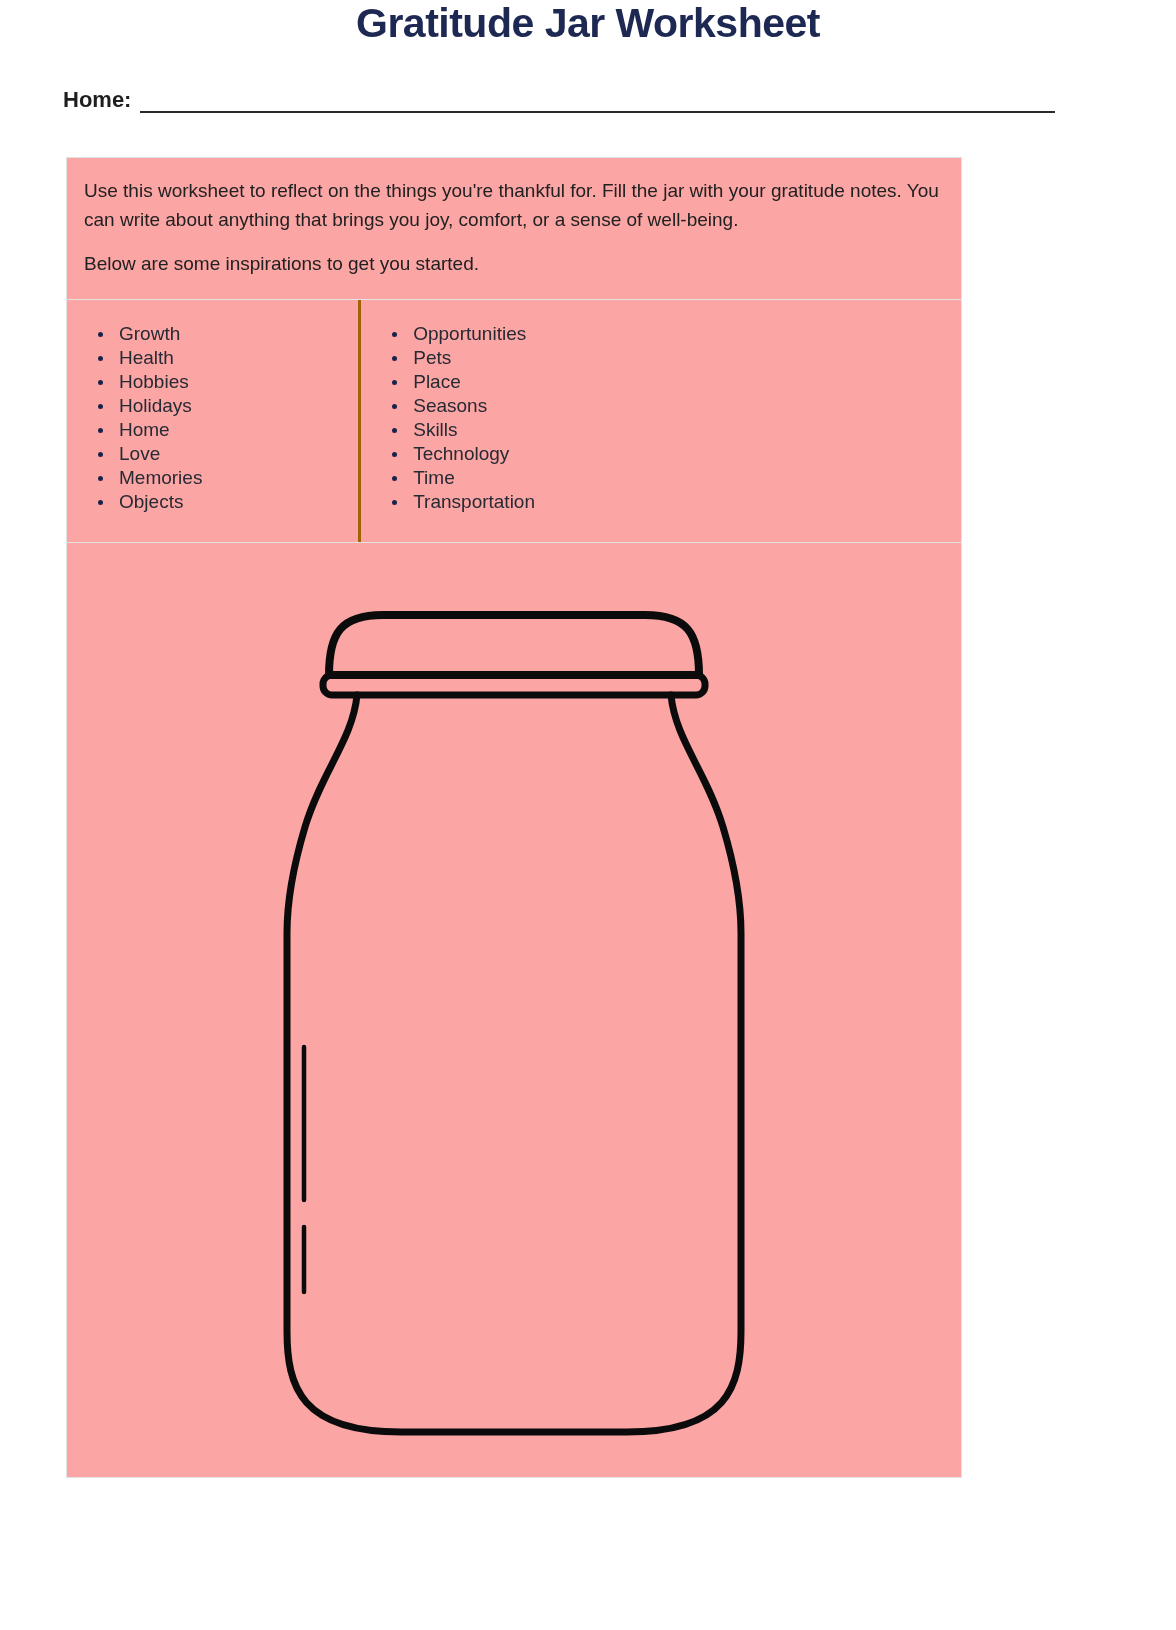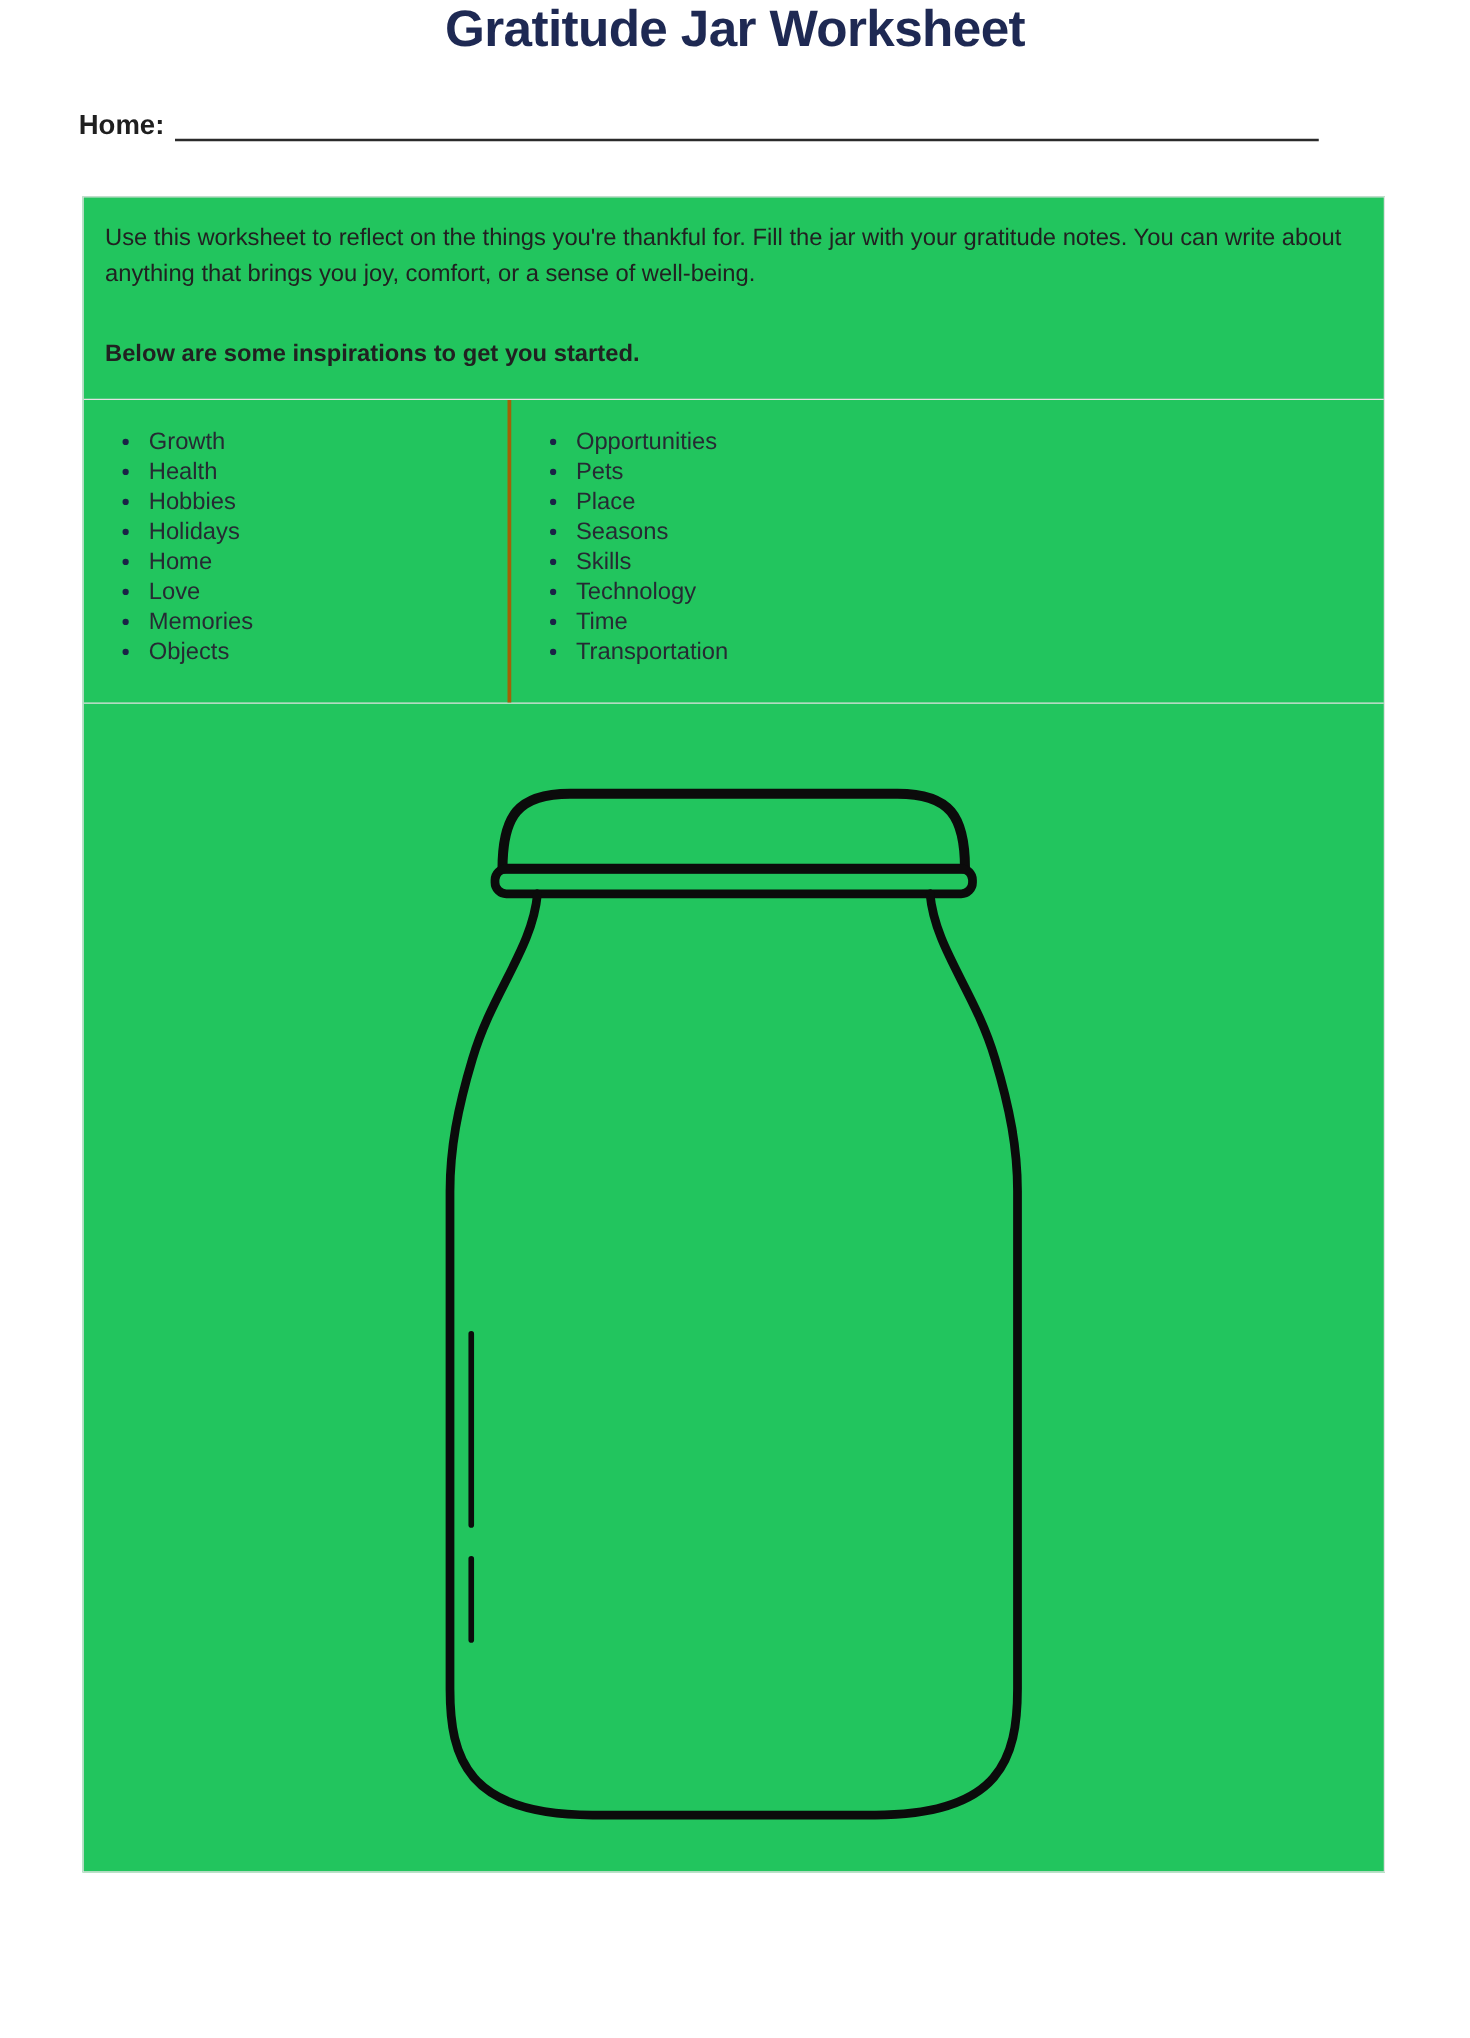--- a/index.html
+++ b/index.html
@@ -30,32 +30,32 @@
     white-space: nowrap;
   }
   .name-line {
     flex: 1;
     border-bottom: 2px solid #2b2b2b;
     margin-left: 9px;
     height: 26px;
   }
   .sheet {
     margin: 44px 0 0 66px;
-    width: 1042px;
+    width: 896px;
     border: 1px solid #e2e2e2;
-    background: #22c55e;
+    background: #fca5a5;
   }
   .instructions {
     padding: 19px 17px 20px;
     font-size: 19px;
     line-height: 1.5;
     color: #212121;
     border-bottom: 1px solid #e2e2e2;
   }
-  .instructions .para2 { margin-top: 36px; font-weight: bold; }
+  .instructions .para2 { margin-top: 16px; }
   .columns {
     display: grid;
     grid-template-columns: 1fr 1.02fr 1.05fr;
     border-bottom: 1px solid #e2e2e2;
   }
   .col { padding: 22px 6px 28px 0; }
   .col + .col { border-left: 3px solid #a16207; }
   .col ul {
     margin: 0;
     padding-left: 48px;

